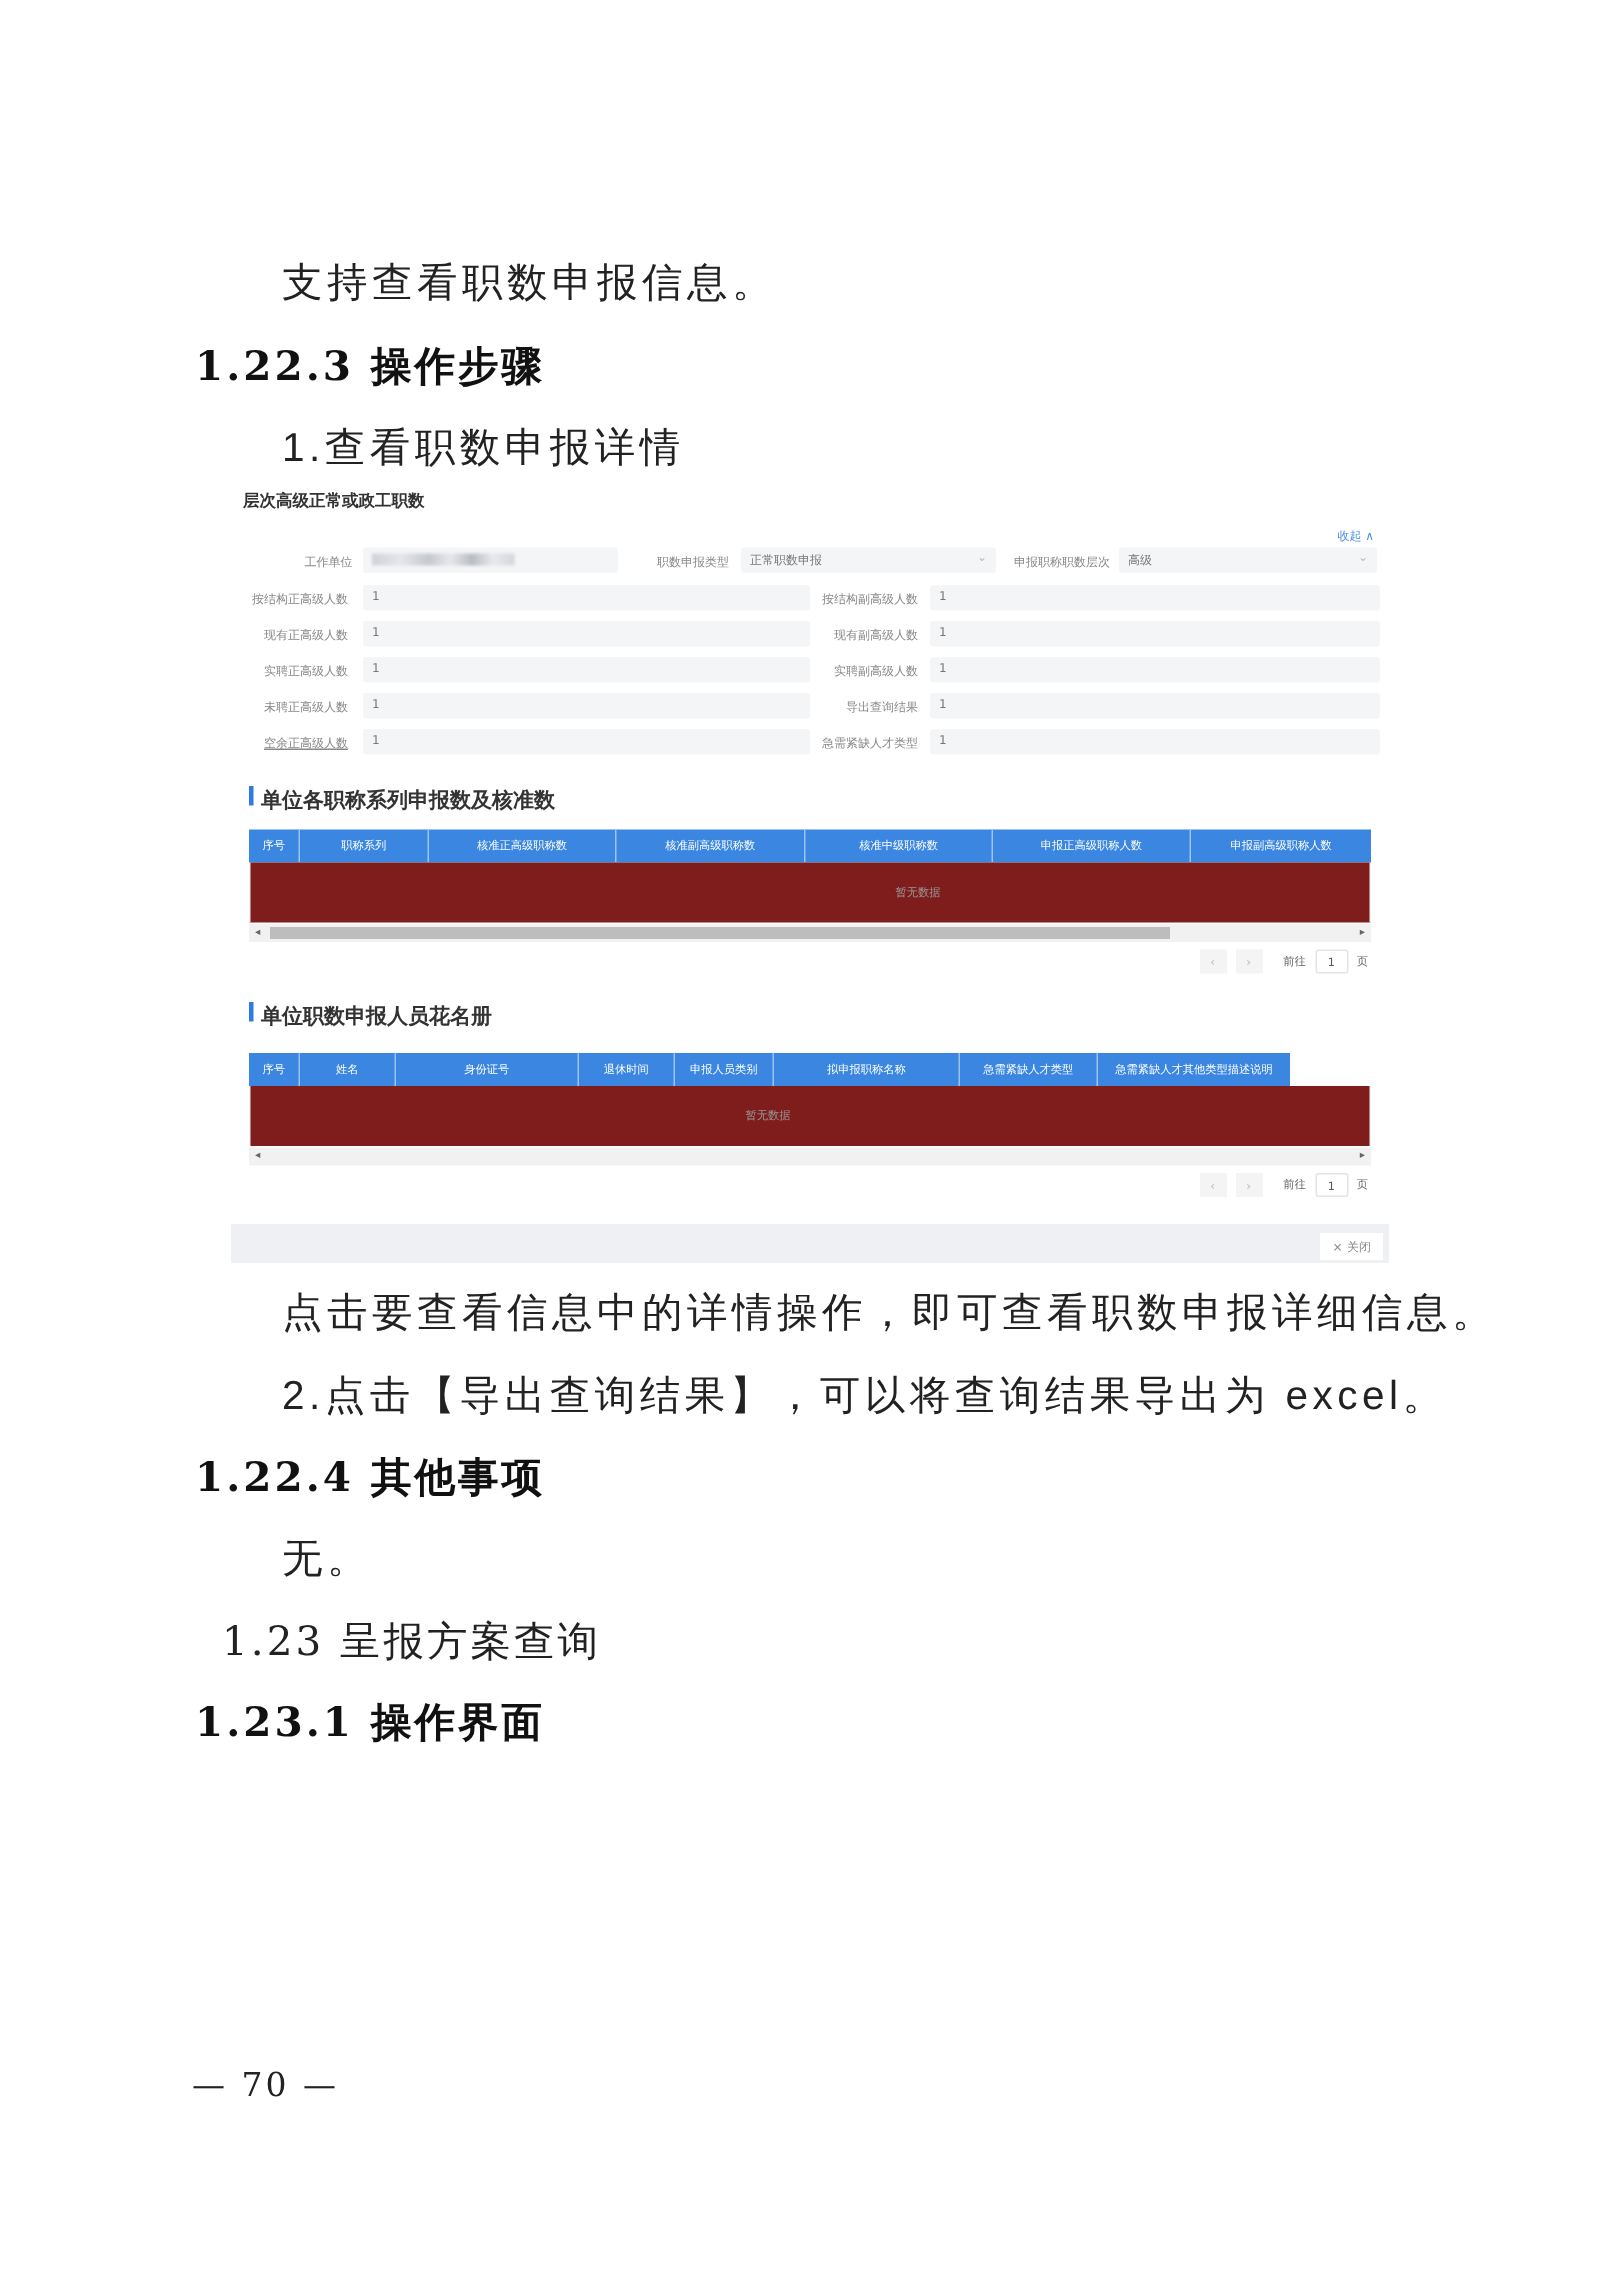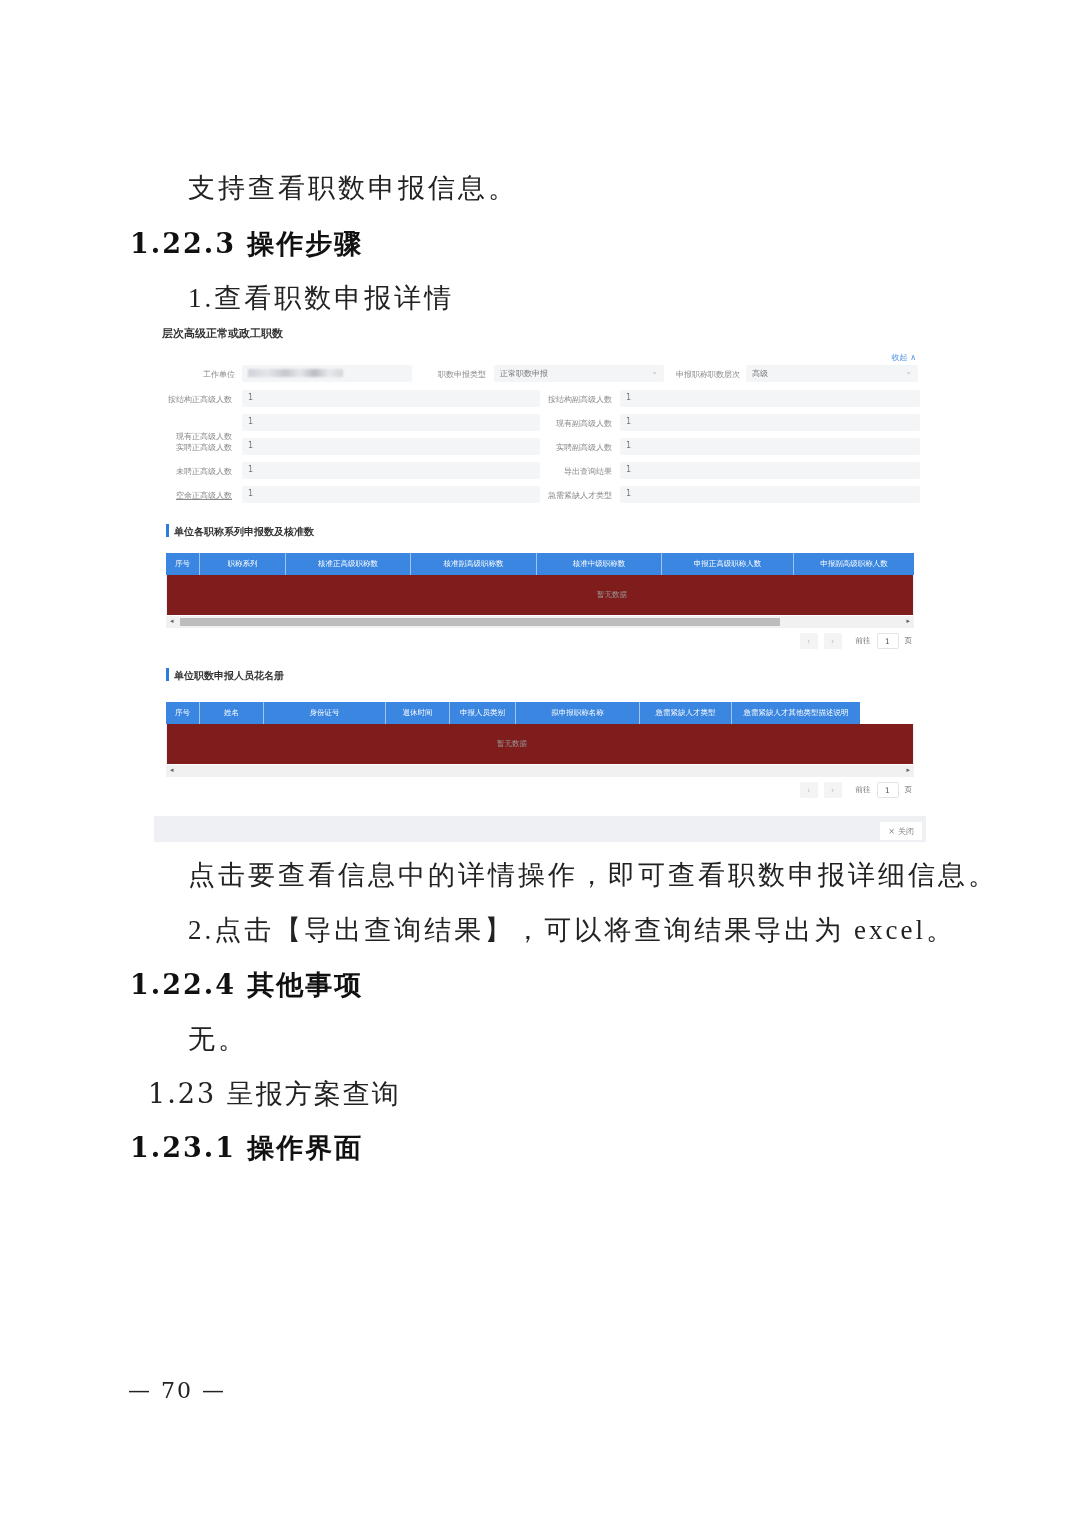--- a/index.html
+++ b/index.html
@@ -1,33 +1,33 @@
 <!DOCTYPE html>
 <html><head>
 <meta charset="utf-8">
 <style>
   * { box-sizing: border-box; margin: 0; padding: 0; }
   html, body { width: 1080px; height: 1527px; background: #ffffff; overflow: hidden; }
   body { position: relative; font-family: "DejaVu Serif", "Liberation Serif", serif; color: #1a1a1a; }
 
   .doc-line { position: absolute; white-space: nowrap; }
-  .body-text { font-size: 27px; letter-spacing: 3px; font-family: Liberation Serif, serif; font-weight: 300; color: #222; }
+  .body-text { font-size: 27px; letter-spacing: 3px; font-family: Liberation Sans, sans-serif; font-weight: 300; color: #222; }
   .heading-bold { font-size: 27px; font-weight: bold; font-family: "DejaVu Serif", serif; color: #111; letter-spacing: 2px; }
   .heading-normal { font-size: 27px; font-family: "DejaVu Serif", serif; color: #222; letter-spacing: 2px; }
 
   
   .shot { position: absolute; left: 154px; top: 320px; width: 772px; height: 522px; background: #fff; font-family: "DejaVu Sans", sans-serif; color: #666; }
   .shot-title { position: absolute; left: 8px; top: 6px; font-size: 11px; font-weight: bold; color: #333; }
   .collapse-link { position: absolute; right: 10px; top: 32px; font-size: 8px; color: #4a90e2; }
   .form-label { position: absolute; font-size: 8px; color: #888; text-align: right; }
   .form-input { position: absolute; height: 17px; background: #f4f5f7; border-radius: 2px; font-size: 8px; color: #777; padding: 3px 6px; }
   .form-input .caret { position: absolute; right: 6px; top: 2px; color: #bbb; font-size: 8px; }
   .blurred { display: inline-block; width: 95px; height: 8px; background: linear-gradient(90deg,#cfd2d8 0,#e5e6ea 20%,#c5c8cf 40%,#e6e7ea 55%,#b9bcc3 70%,#e8e9ec 85%,#d4d6db 100%); filter: blur(1px); vertical-align: middle; }
 
-  .section-title { position: absolute; left: 12px; font-size: 10px; font-weight: bold; color: #333; padding-left: 8px; }
+  .section-title { position: absolute; left: 12px; font-size: 14px; font-weight: bold; color: #333; padding-left: 8px; }
   .section-title::before { content: ""; position: absolute; left: 0; top: -1px; width: 3px; height: 13px; background: #2f7be0; }
 
   .grid-head { position: absolute; left: 12px; height: 22px; display: flex; background: #3a86e0; }
   .grid-head .th { height: 22px; border-right: 1px solid #9cc3f2; color: #fff; font-size: 7.5px; display: flex; align-items: center; justify-content: center; }
   .grid-body { position: absolute; left: 12px; width: 748px; height: 40px; background: #7f1d1d; border-left: 1px solid #f0f0f0; border-right: 1px solid #f0f0f0; }
   .empty-text { position: absolute; font-size: 7.5px; color: #999; }
   .hscroll { position: absolute; left: 12px; width: 748px; height: 12px; background: #f1f1f1; }
   .hscroll .thumb { position: absolute; left: 14px; top: 2px; height: 8px; background: #bdbdbd; }
   .hscroll .arr { position: absolute; top: 1px; font-size: 7px; color: #666; }
 
@@ -61,21 +61,21 @@
   </div>
 
   <div class="form-label" style="left:508px; top:49px; width:78px;">申报职称职数层次</div>
   <div class="form-input" style="left:592px; top:45px; width:172px;">
     <span>高级</span>
     <span class="caret">⌄</span>
   </div>
 
   <div class="form-label" style="left:2px; top:74px; width:76px;">按结构正高级人数</div>
   <div class="form-input" style="left:88px; top:70px; width:298px;">1</div>
-  <div class="form-label" style="left:2px; top:98px; width:76px;margin-top:13px;">现有正高级人数</div>
+  <div class="form-label" style="left:2px; top:98px; width:76px;">现有正高级人数</div>
   <div class="form-input" style="left:88px; top:94px; width:298px;">1</div>
   <div class="form-label" style="left:2px; top:122px; width:76px;">实聘正高级人数</div>
   <div class="form-input" style="left:88px; top:118px; width:298px;">1</div>
   <div class="form-label" style="left:2px; top:146px; width:76px;">未聘正高级人数</div>
   <div class="form-input" style="left:88px; top:142px; width:298px;">1</div>
   <div class="form-label" style="left:2px; top:170px; width:76px;text-decoration:underline;">空余正高级人数</div>
   <div class="form-input" style="left:88px; top:166px; width:298px;">1</div>
 
   <div class="form-label" style="left:382px; top:74px; width:76px;">按结构副高级人数</div>
   <div class="form-input" style="left:466px; top:70px; width:300px;">1</div>

